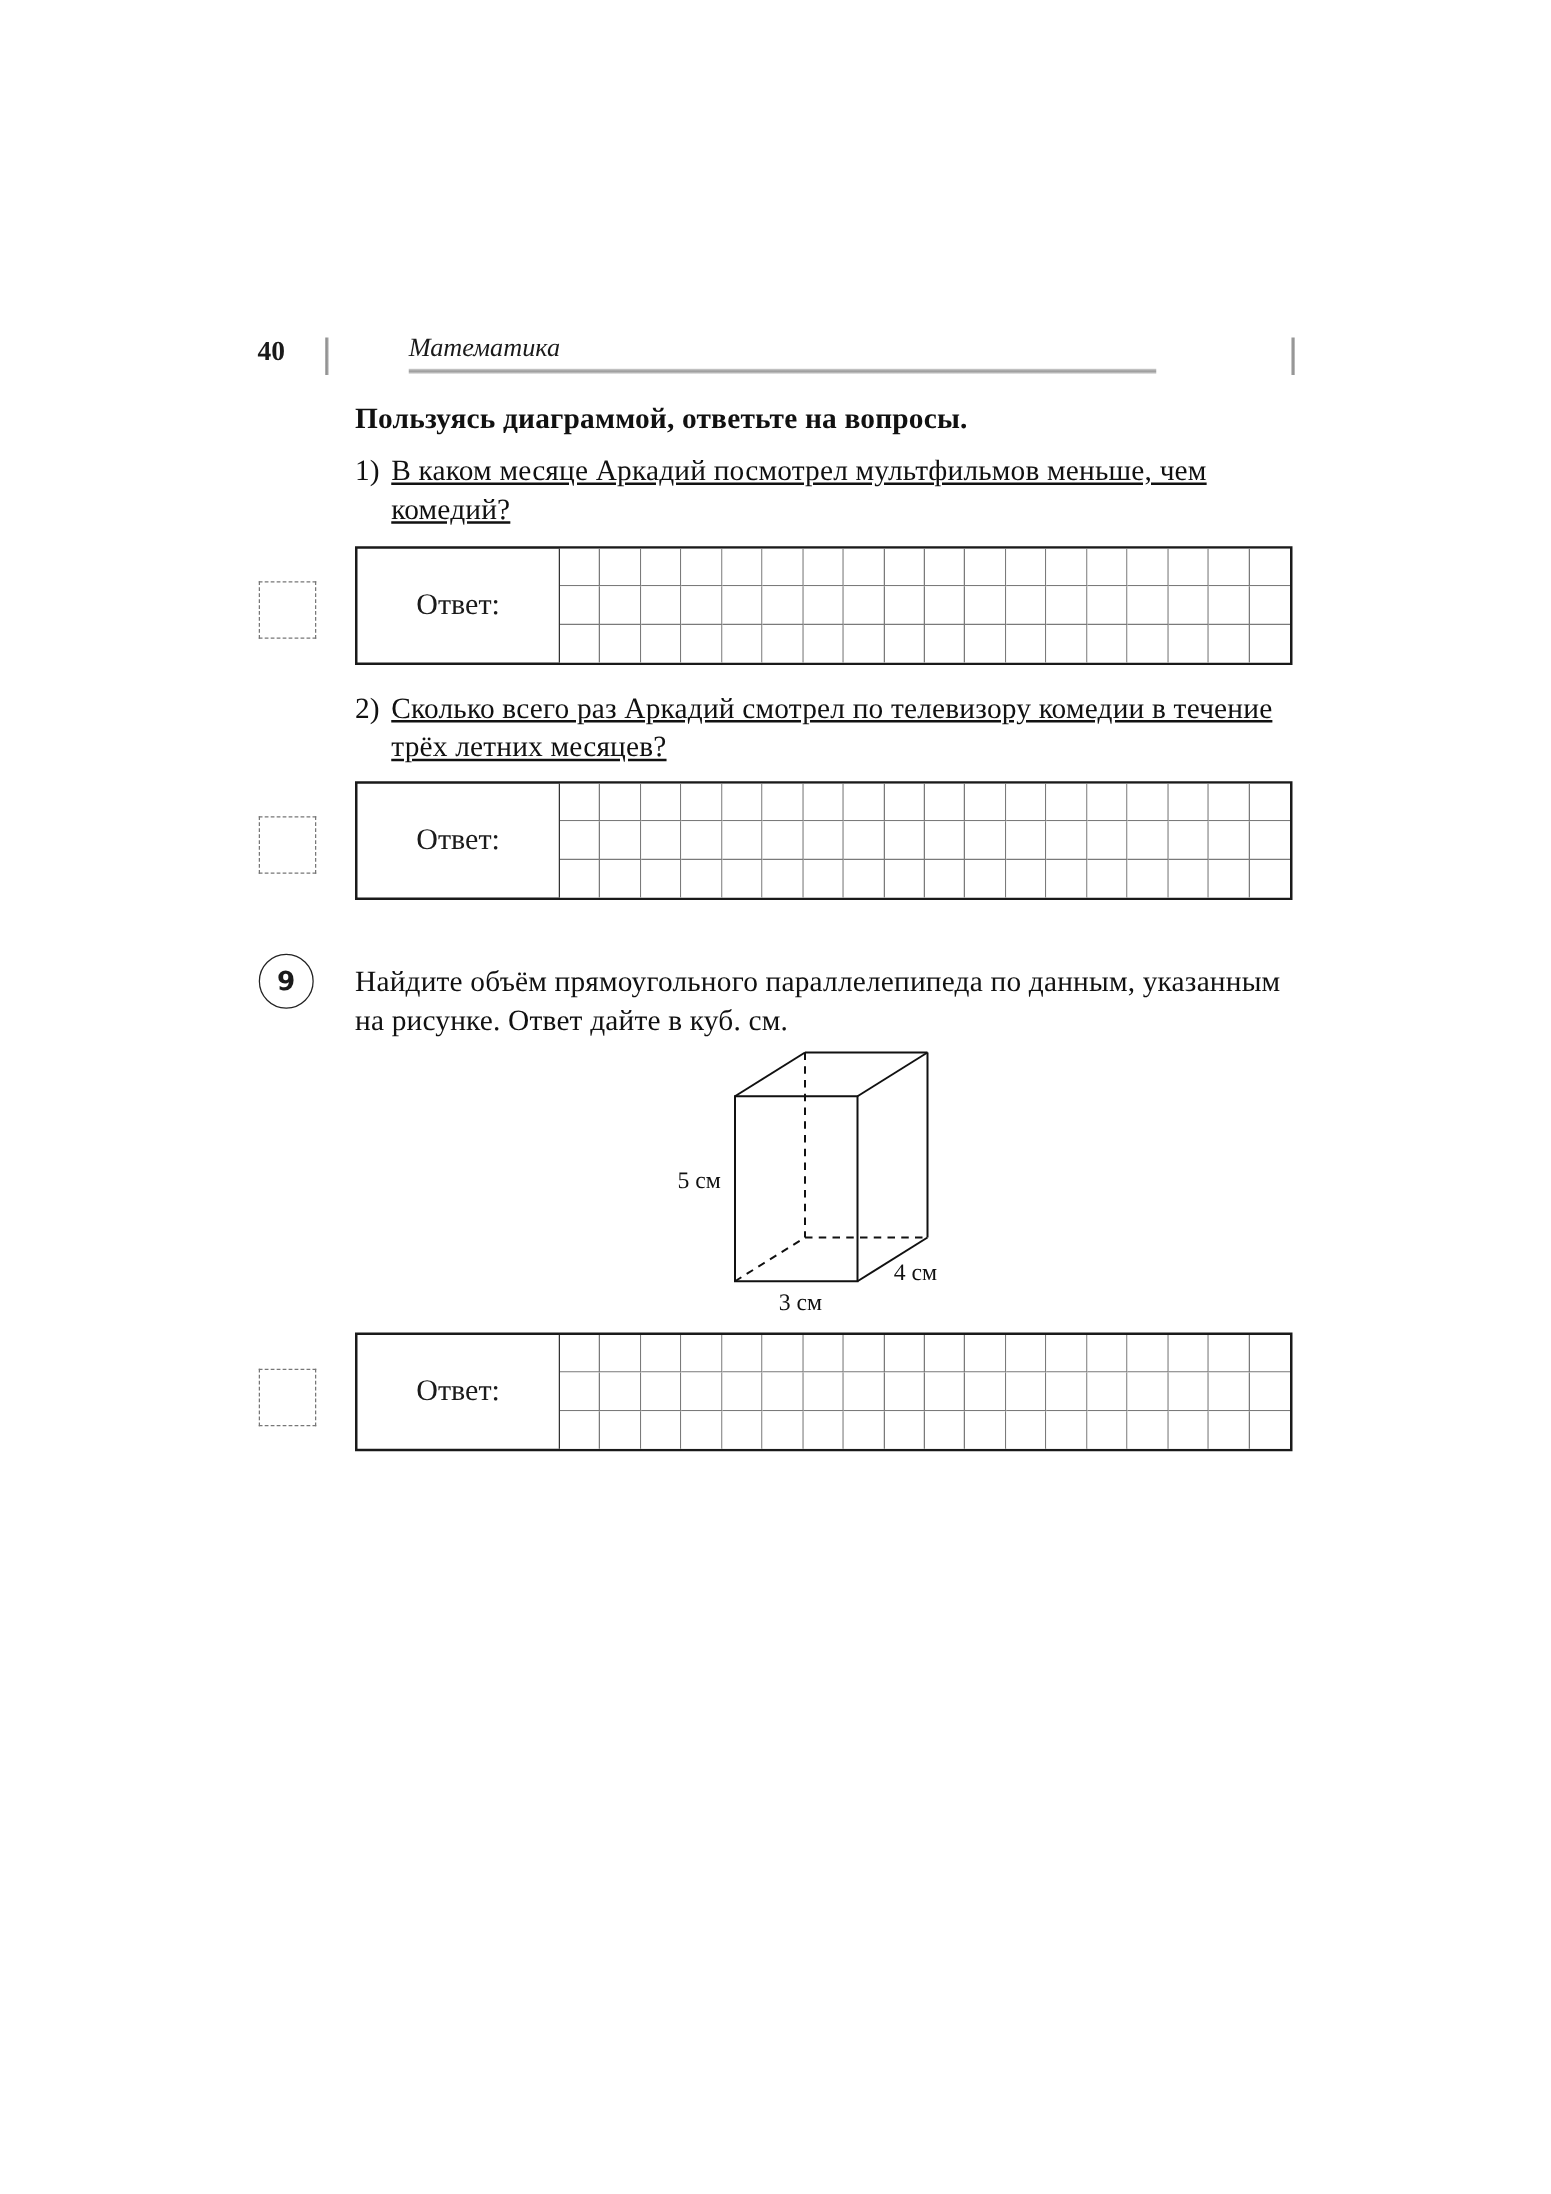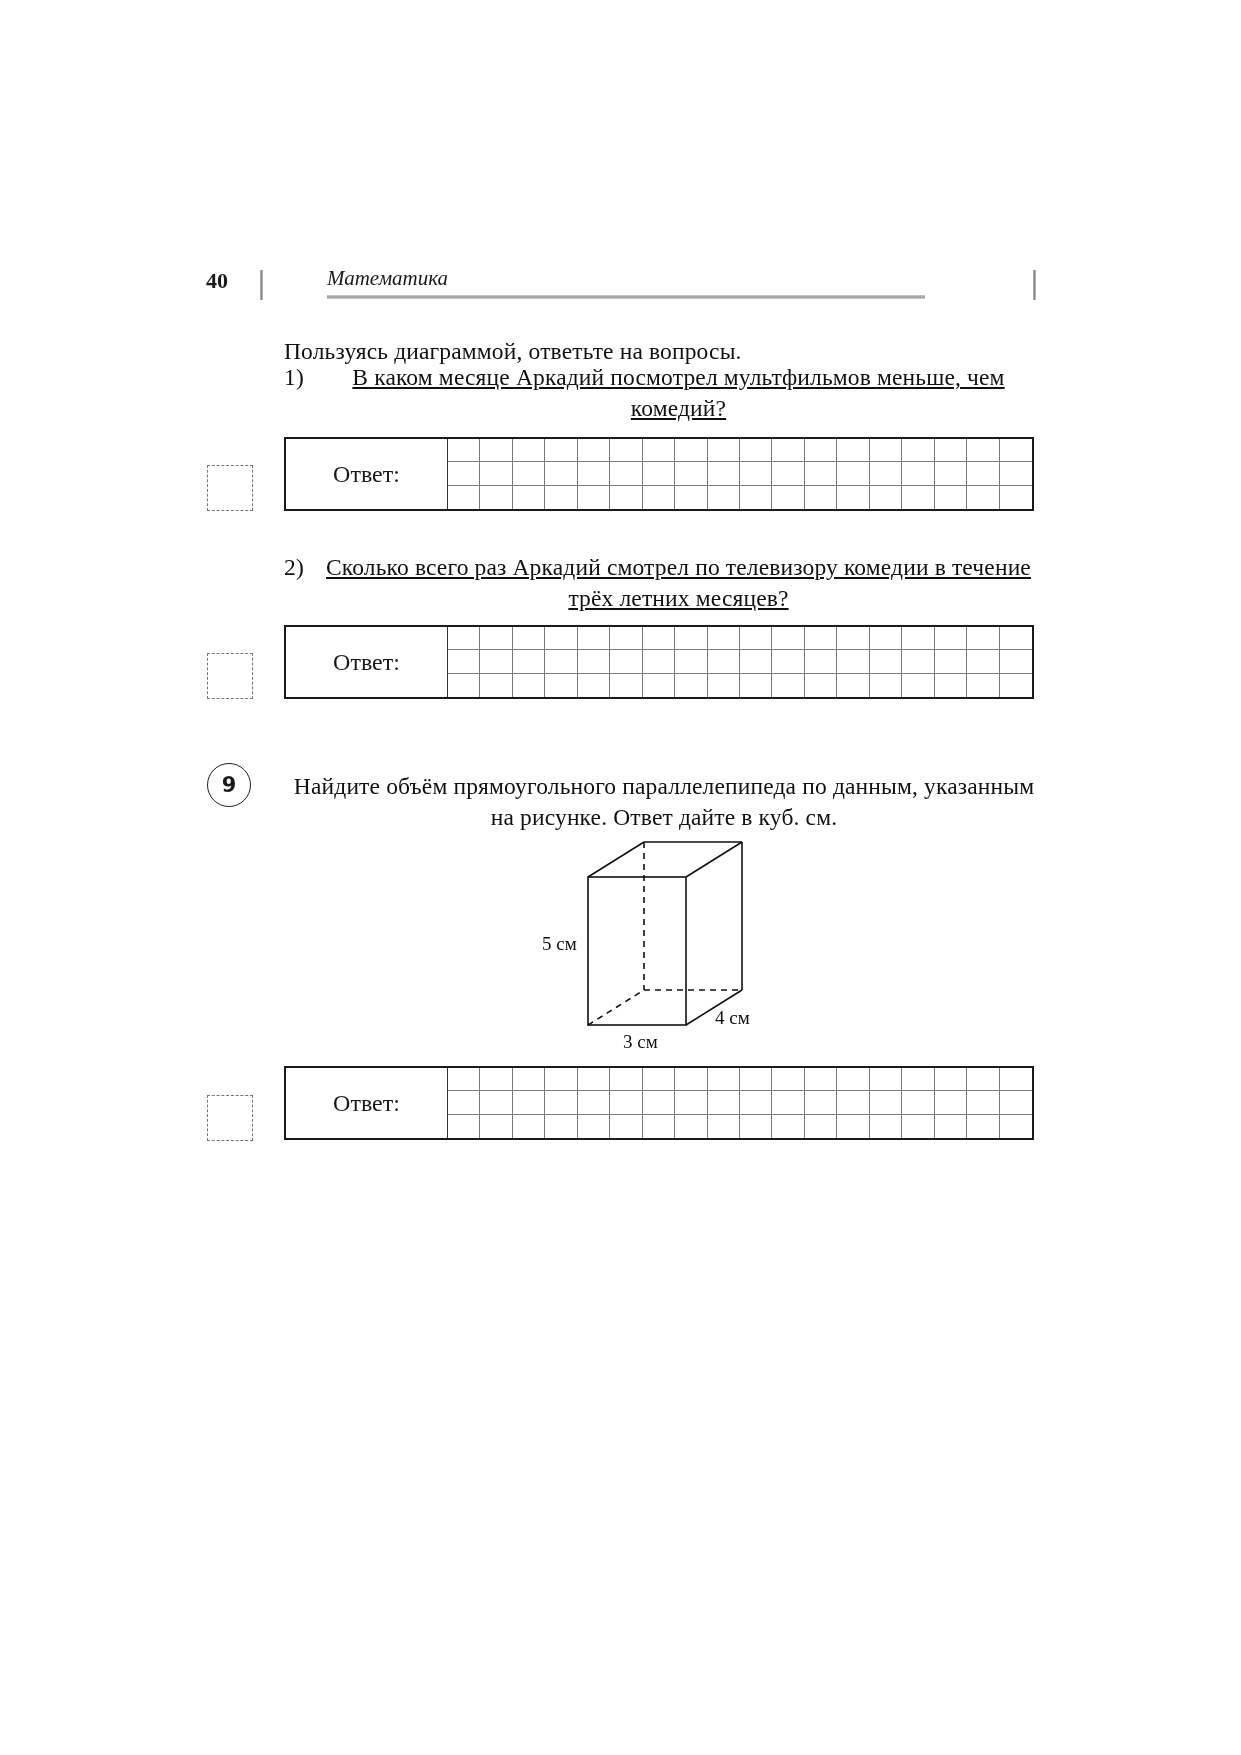--- a/index.html
+++ b/index.html
@@ -1,51 +1,51 @@
 <!DOCTYPE html>
 <html><head>
 <meta charset="utf-8">
 <style>
   html, body { margin: 0; padding: 0; background: #ffffff; }
   body { width: 1241px; height: 1755px; position: relative; overflow: hidden;
          font-family: "DejaVu Serif", "Liberation Serif", serif; color: #1a1a1a; }
-  .abs { position: absolute; text-align: center; }
+  .abs { position: absolute; }
 
   
   .page-num { left: 206px; top: 268px; font-size: 22px; font-weight: bold;
               font-family: "Liberation Serif", serif; letter-spacing: 0px; }
   .vbar { width: 3px; height: 30px; background: linear-gradient(90deg,#bbb,#888,#ccc); }
   .vbar-left { left: 260px; top: 270px; }
   .vbar-right { left: 1033px; top: 270px; }
   .header-title { left: 327px; width: 598px; top: 266px; text-align: left;
                   font-style: italic; font-size: 21px; font-family: "Liberation Serif", serif; }
   .header-rule { left: 327px; top: 295px; width: 598px; height: 4px;
                  background: linear-gradient(180deg,#d0d0d0,#9a9a9a,#d6d6d6); }
 
   
   .para { font-family: "Liberation Serif", serif; font-size: 23.5px; line-height: 31px;
           color: #111; letter-spacing: 0.15px; }
-  .intro { left: 284px; top: 336px; }
+  .intro { left: 284px; top: 320px; font-weight: bold; }
   .q { left: 284px; width: 760px; }
   .q .num { position: absolute; left: 0; top: 0; }
   .q .txt { padding-left: 29px; display: block; text-decoration: underline; }
   .q1 { top: 362px; }
   .q2 { top: 552px; }
   .task9 { left: 284px; top: 771px; width: 760px; }
 
   
   .task-badge { left: 207px; top: 763px; width: 44px; height: 44px; border: 1.6px solid #222;
                 border-radius: 50%; display: flex; align-items: center; justify-content: center;
                 font-family: "DejaVu Sans", sans-serif; font-weight: bold; font-size: 21px; box-sizing: border-box; }
 
   
   .score-box { width: 46px; height: 46px; border: 1.5px dashed #777; box-sizing: border-box; left: 207px; }
 
   
-  .answer { left: 284px; width: 750px; height: 74px; border: 2.5px solid #1a1a1a; box-sizing: border-box;
+  .answer { left: 284px; width: 750px; height: 95px; border: 2.5px solid #1a1a1a; box-sizing: border-box;
             display: flex; background: #fff; }
   .answer-label { width: 161px; border-right: 1.5px solid #333; display: flex; align-items: center;
                   justify-content: center; font-family: "Liberation Serif", serif; font-size: 24px; }
   .answer-grid { flex: 1; display: grid; grid-template-columns: repeat(18, 1fr); grid-template-rows: repeat(3, 1fr); }
   .cell { border-right: 1.3px solid #7a7a7a; border-bottom: 1.3px solid #7a7a7a; box-sizing: border-box; background: #fff; }
   .cell.last-col { border-right: none; }
   .cell.last-row { border-bottom: none; }
 
   
   .figure { left: 528px; top: 830px; width: 260px; height: 230px; }

